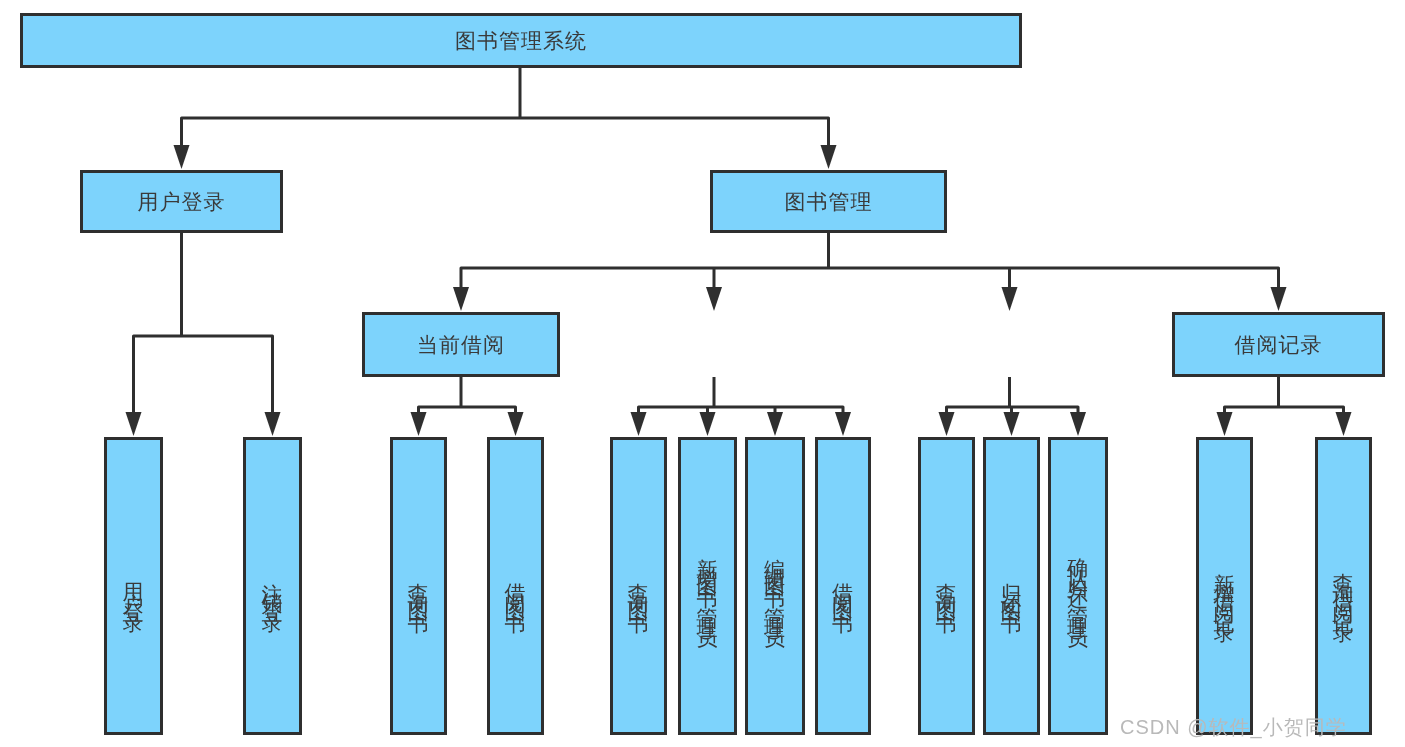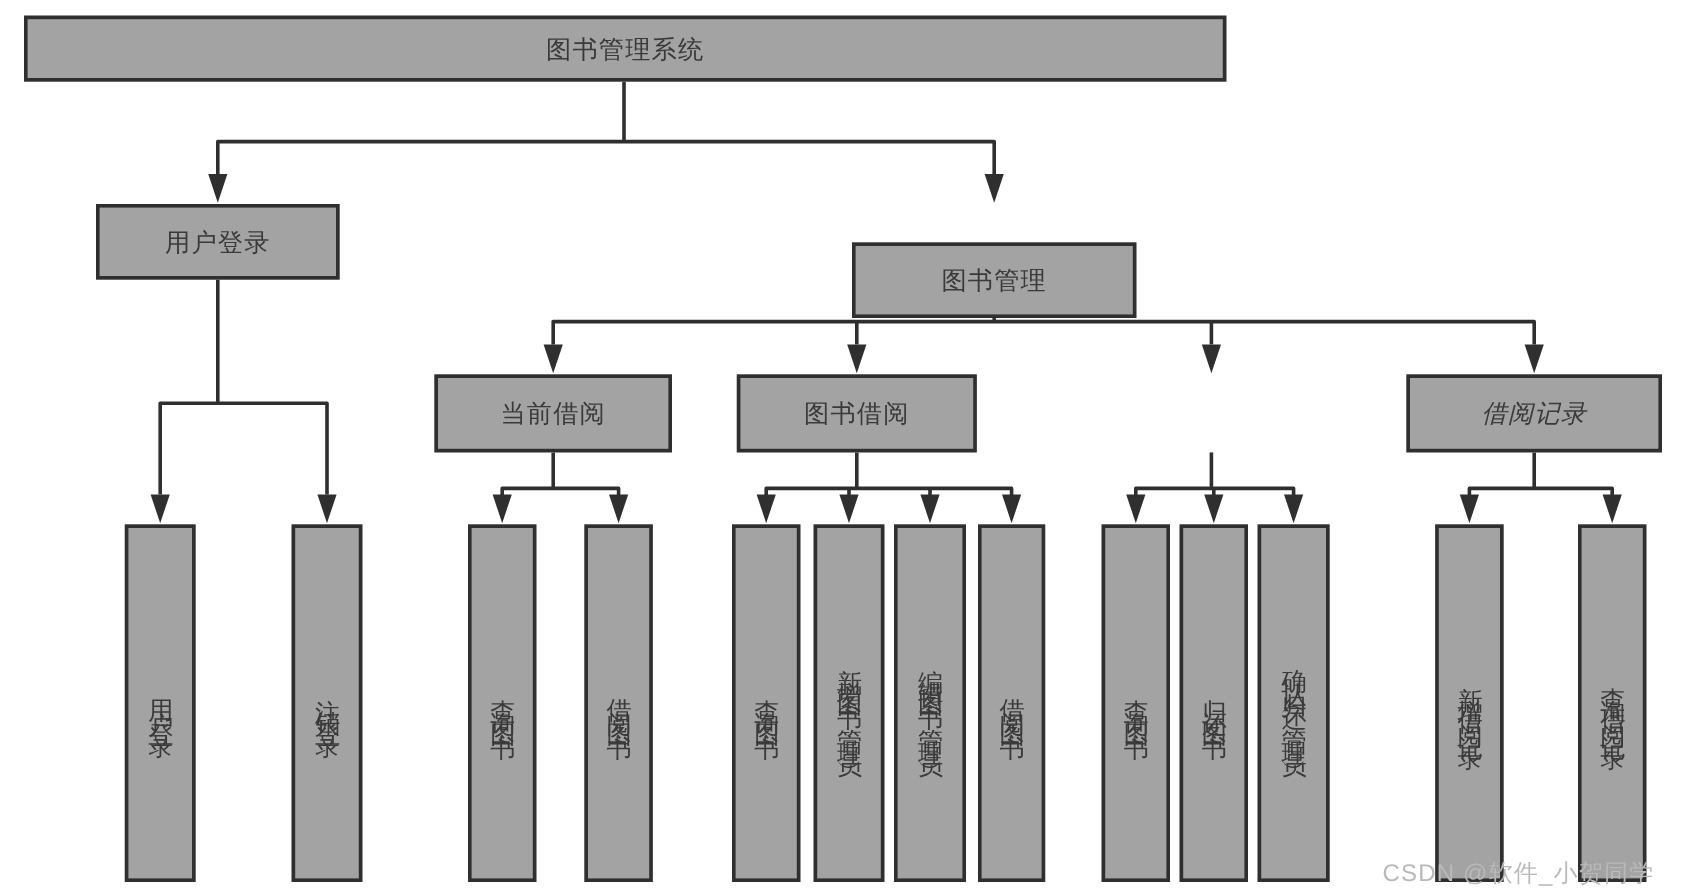--- a/index.html
+++ b/index.html
@@ -4,30 +4,30 @@
 <style>
   html, body { margin:0; padding:0; background:#ffffff; }
   .canvas {
     position:relative; width:1405px; height:747px; background:#ffffff;
     font-family:"Liberation Sans", sans-serif; overflow:hidden;
   }
   .wires { position:absolute; left:0; top:0; width:1405px; height:747px; }
   .wires path { stroke:#2f2f2f; stroke-width:3; fill:none; stroke-linejoin:round; }
   .wires polygon { fill:#2f2f2f; }
   .node {
-    position:absolute; box-sizing:border-box; background:#a3a3a3;
+    position:absolute; box-sizing:border-box; background:#7dd3fc;
     border:3px solid #2f2f2f; display:flex; align-items:center; justify-content:center;
     font-size:21px; color:#3a3a3a; letter-spacing:1px; white-space:nowrap;
   }
   .vnode {
     writing-mode:vertical-rl; text-orientation:mixed;
     letter-spacing:10px; white-space:normal; line-height:1;
   }
   .watermark {
-    position:absolute; left:1152px; top:714px; z-index:5;
+    position:absolute; left:1120px; top:714px; z-index:5;
     font-size:20px; color:#b9b9b9; letter-spacing:1px;
   }
 </style>
 </head>
 <body>
 
 <div class="canvas">
 
   <svg class="wires" viewBox="0 0 1405 747">
     <g>
@@ -80,25 +80,24 @@
       <path d="M1278.5 377 V407"></path>
       <path d="M1224.5 414 V407 H1343.5 V414"></path>
       <polygon points="1216.5,412 1232.5,412 1224.5,436"></polygon>
       <polygon points="1335.5,412 1351.5,412 1343.5,436"></polygon>
     </g>
   </svg>
 
   <div class="node" style="left:20px; top:13px; width:1002px; height:55px;">图书管理系统</div>
 
   <div class="node" style="left:80px; top:170px; width:203px; height:63px;">用户登录</div>
-  <div class="node" style="left:710px; top:170px; width:237px; height:63px;margin-top:32px;">图书管理</div>
+  <div class="node" style="left:710px; top:170px; width:237px; height:63px;">图书管理</div>
 
   <div class="node" style="left:362px; top:312px; width:198px; height:65px;">当前借阅</div>
-  <div class="node" style="left:614px; top:312px; width:200px; height:65px;">图书借阅</div>
-  <div class="node" style="left:1172px; top:312px; width:213px; height:65px;font-style:italic;">借阅记录</div>
+  <div class="node" style="left:1172px; top:312px; width:213px; height:65px;">借阅记录</div>
 
   <div class="node vnode" style="left:104px; top:437px; width:59px; height:298px;">用户登录</div>
   <div class="node vnode" style="left:243px; top:437px; width:59px; height:298px;">注销登录</div>
 
   <div class="node vnode" style="left:390px; top:437px; width:57px; height:298px;">查询图书</div>
   <div class="node vnode" style="left:487px; top:437px; width:57px; height:298px;">借阅图书</div>
 
   <div class="node vnode" style="left:610px; top:437px; width:57px; height:298px;">查询图书</div>
   <div class="node vnode" style="left:678px; top:437px; width:59px; height:298px;">新增图书（管理员）</div>
   <div class="node vnode" style="left:745px; top:437px; width:60px; height:298px;">编辑图书（管理员）</div>

